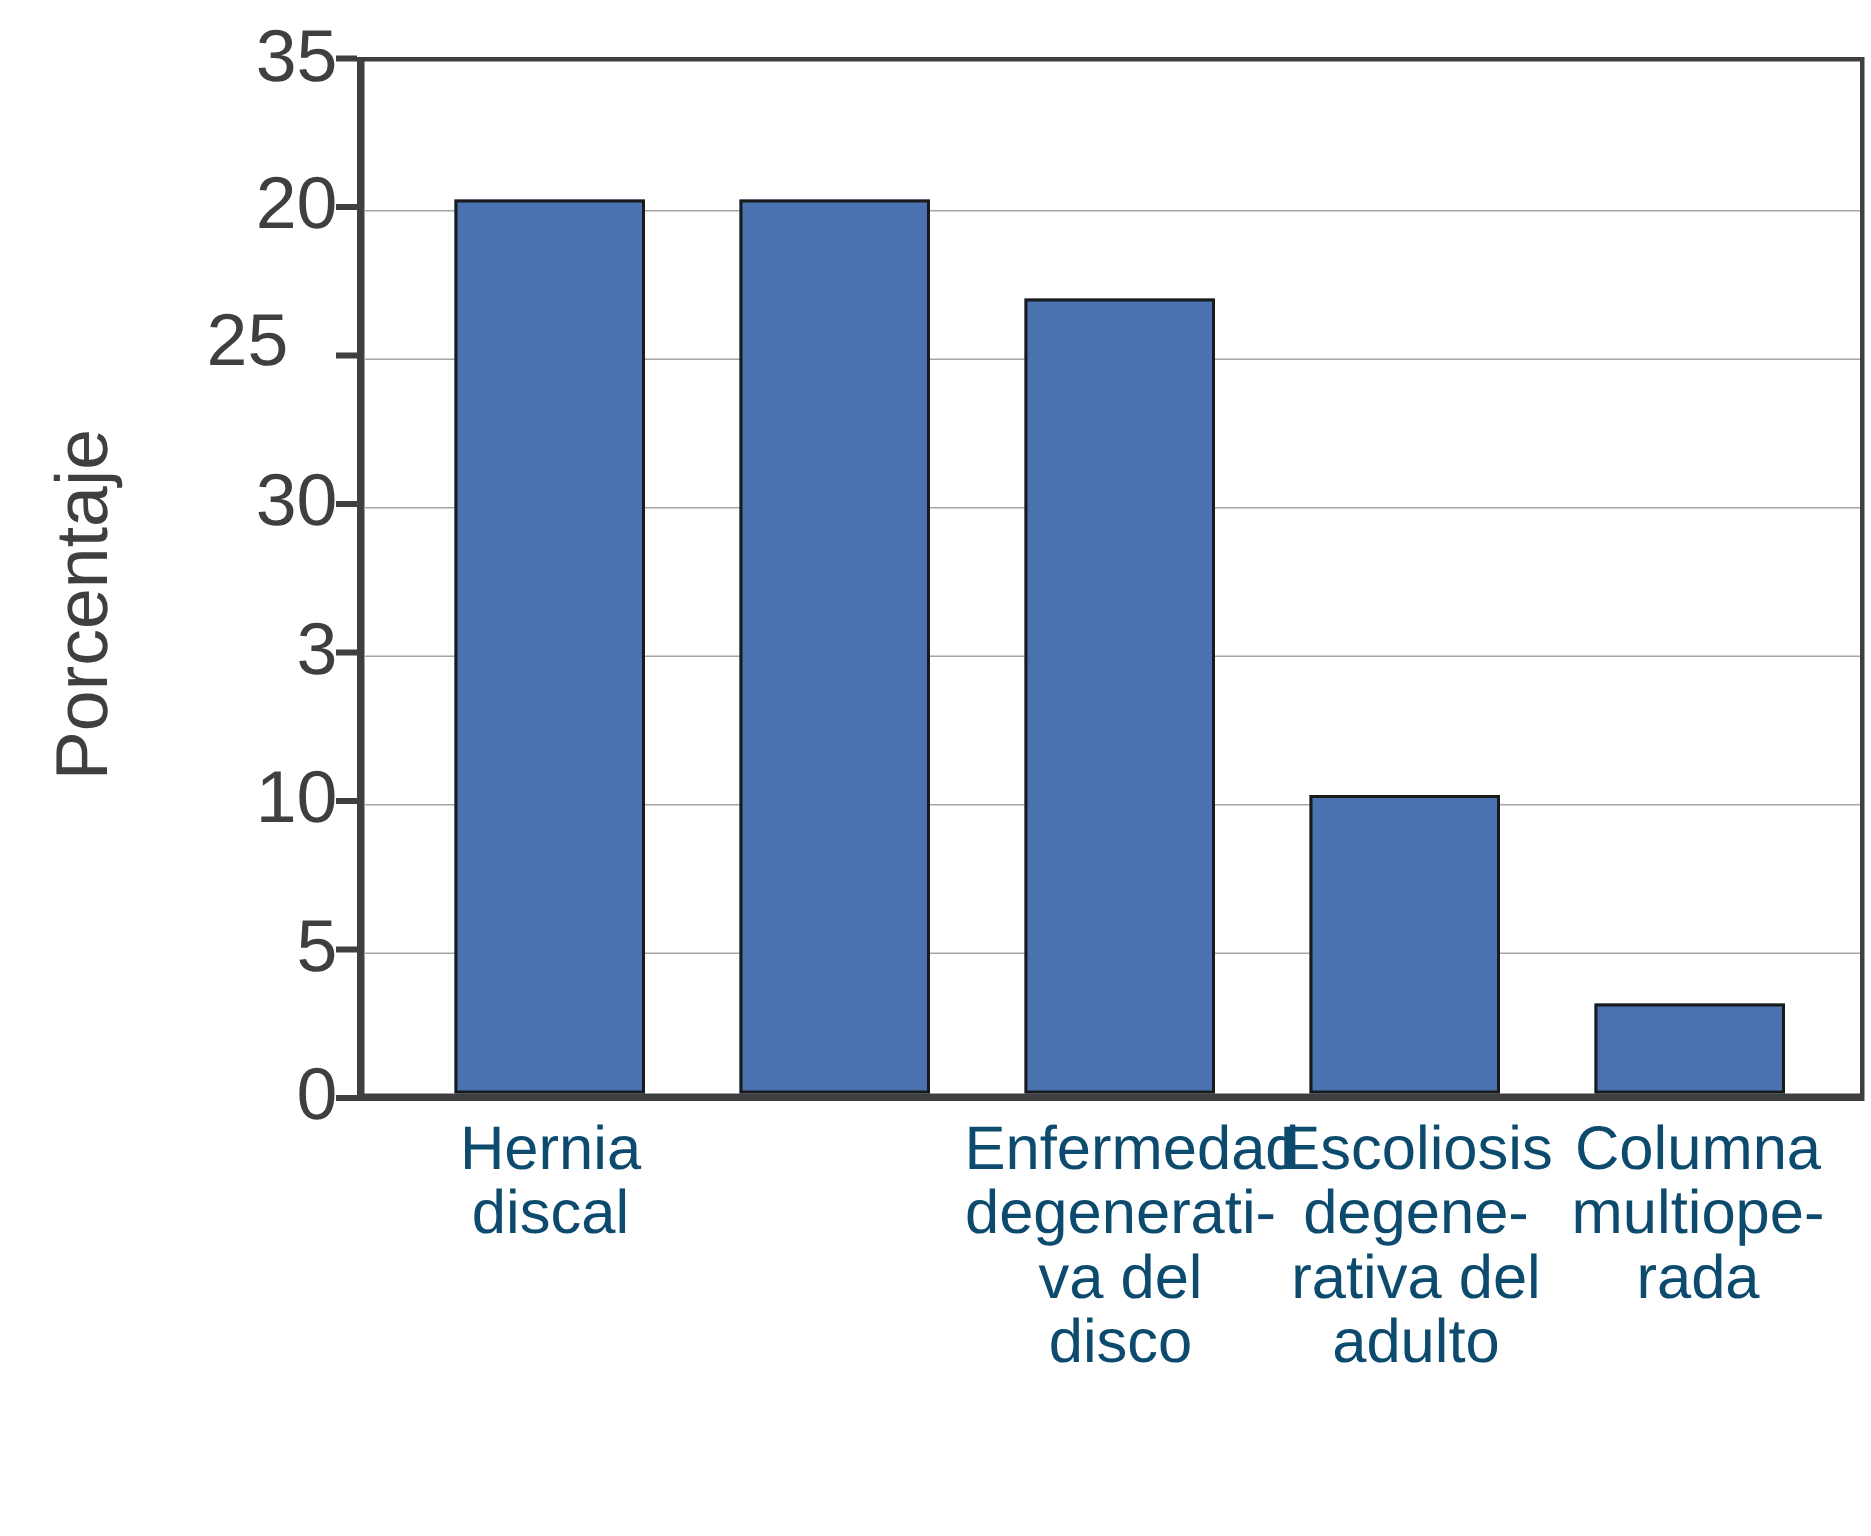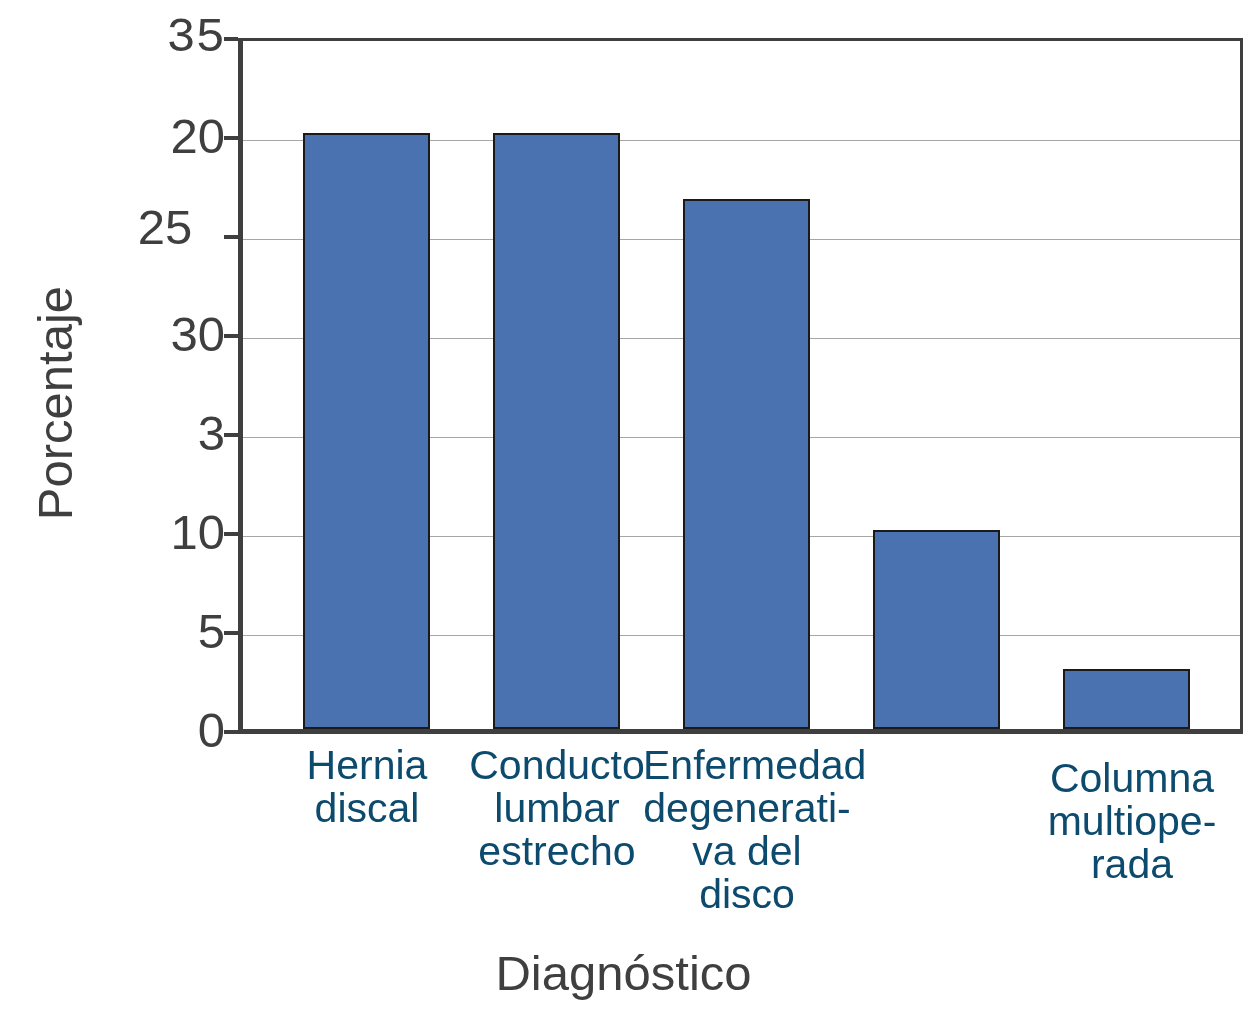--- a/index.html
+++ b/index.html
@@ -121,21 +121,21 @@
   }
 </style>
 </head>
 <body>
 
 <div id="chart-root">
 
   <div class="y-axis-title">Porcentaje</div>
 
   <div>
-    <div class="y-tick-label" style="top: 14px; font-family: Liberation Mono, monospace;">35</div>
+    <div class="y-tick-label" style="top: 14px;">35</div>
     <div class="y-tick-label" style="top: 112px;">20</div>
     <div class="y-tick-label" style="top: 203px; text-align: center;">25</div>
     <div class="y-tick-label" style="top: 310px;">30</div>
     <div class="y-tick-label" style="top: 409px;">3</div>
     <div class="y-tick-label" style="top: 508px;">10</div>
     <div class="y-tick-label" style="top: 607px;">5</div>
     <div class="y-tick-label" style="top: 706px;">0</div>
   </div>
 
   <div>
@@ -163,26 +163,26 @@
       <div class="bar" style="left: 250px; width: 127px; height: 596px;"></div>
       <div class="bar" style="left: 440px; width: 127px; height: 530px;"></div>
       <div class="bar" style="left: 630px; width: 127px; height: 199px;"></div>
       <div class="bar" style="left: 820px; width: 127px; height: 60px;"></div>
     </div>
   </div>
 
   <div class="x-labels">
     <div class="x-label" style="left: 27px;  width: 194px;">Hernia
 discal</div>
-    <div class="x-label" style="left: 217px; width: 194px;">Conducto
-lumbar
-estrecho</div>
     <div class="x-label" style="left: 400px; width: 208px;">Enfermedad
 degenerati-
 va del disco</div>
-    <div class="x-label" style="left: 796px; width: 186px; margin-top: 13px;">Columna
+    <div class="x-label" style="left: 608px; width: 186px;">Escoliosis
+degene-
+rativa del
+adulto</div>
+    <div class="x-label" style="left: 796px; width: 186px;">Columna
 multiope-
 rada</div>
   </div>
 
-  <div class="x-axis-title">Diagnóstico</div>
 
 </div>
 
 </body></html>

